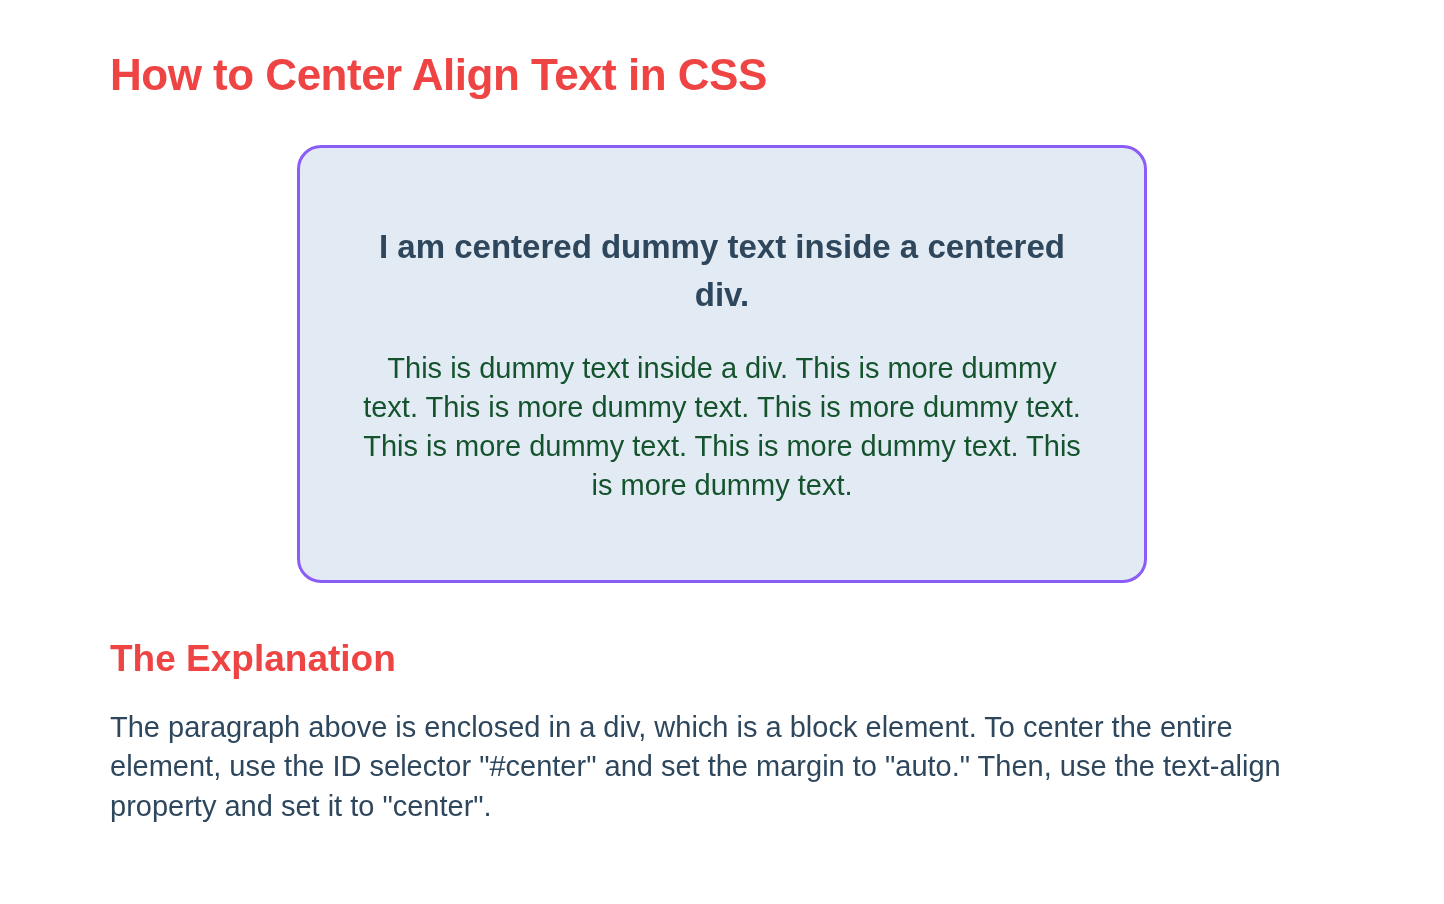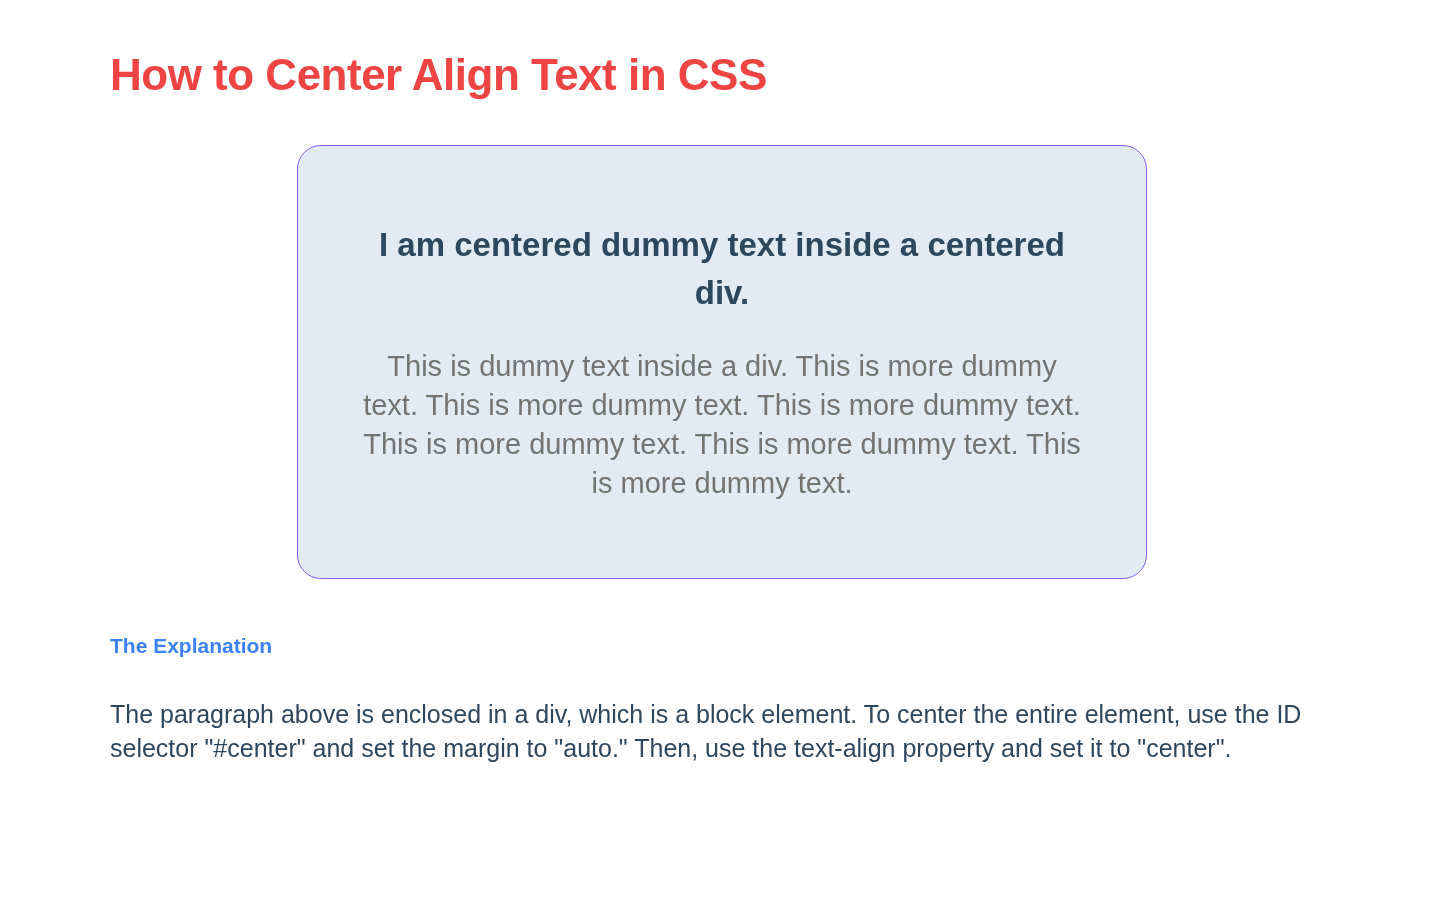--- a/index.html
+++ b/index.html
@@ -16,48 +16,48 @@
     }
     .page-title {
       font-size: 44px;
       font-weight: 700;
       color: #ef4444;
       margin-bottom: 45px;
       letter-spacing: -0.5px;
     }
     .centered-box {
       background: #e2ebf3;
-      border: 1px solid #8b5cf6;
+      border: 3px solid #8b5cf6;
       border-radius: 24px;
       width: 850px;
       margin: 0 auto 55px auto;
       padding: 75px 60px 75px 60px;
       text-align: center;
     }
     .box-heading {
       font-size: 33px;
       font-weight: 700;
       color: #2e475d;
       line-height: 1.45;
       margin-bottom: 30px;
     }
     .box-body {
       font-size: 29px;
       font-weight: 400;
-      color: #737373;
+      color: #14532d;
       line-height: 1.35;
     }
     .subheading {
-      font-size: 21px;
+      font-size: 37px;
       font-weight: 700;
-      color: #3b82f6;
-      margin-bottom: 40px;
+      color: #ef4444;
+      margin-bottom: 28px;
     }
     .explanation-text {
-      font-size: 25px;
+      font-size: 29px;
       font-weight: 400;
       color: #2e475d;
       line-height: 1.35;
     }
   </style>
 </head>
 <body>
 
 <h1 class="page-title">How to Center Align Text in CSS</h1>
 

